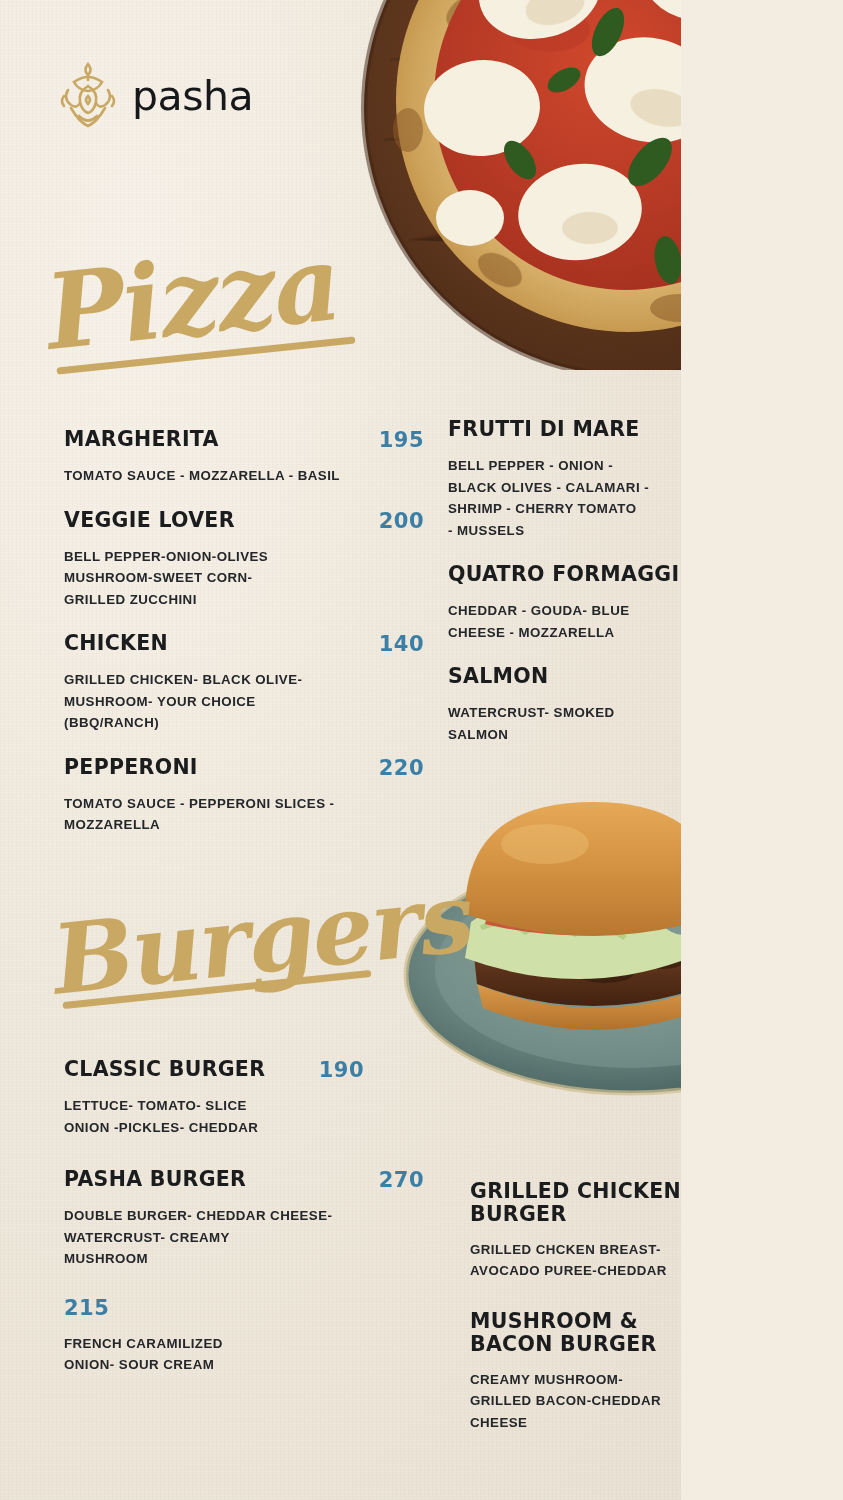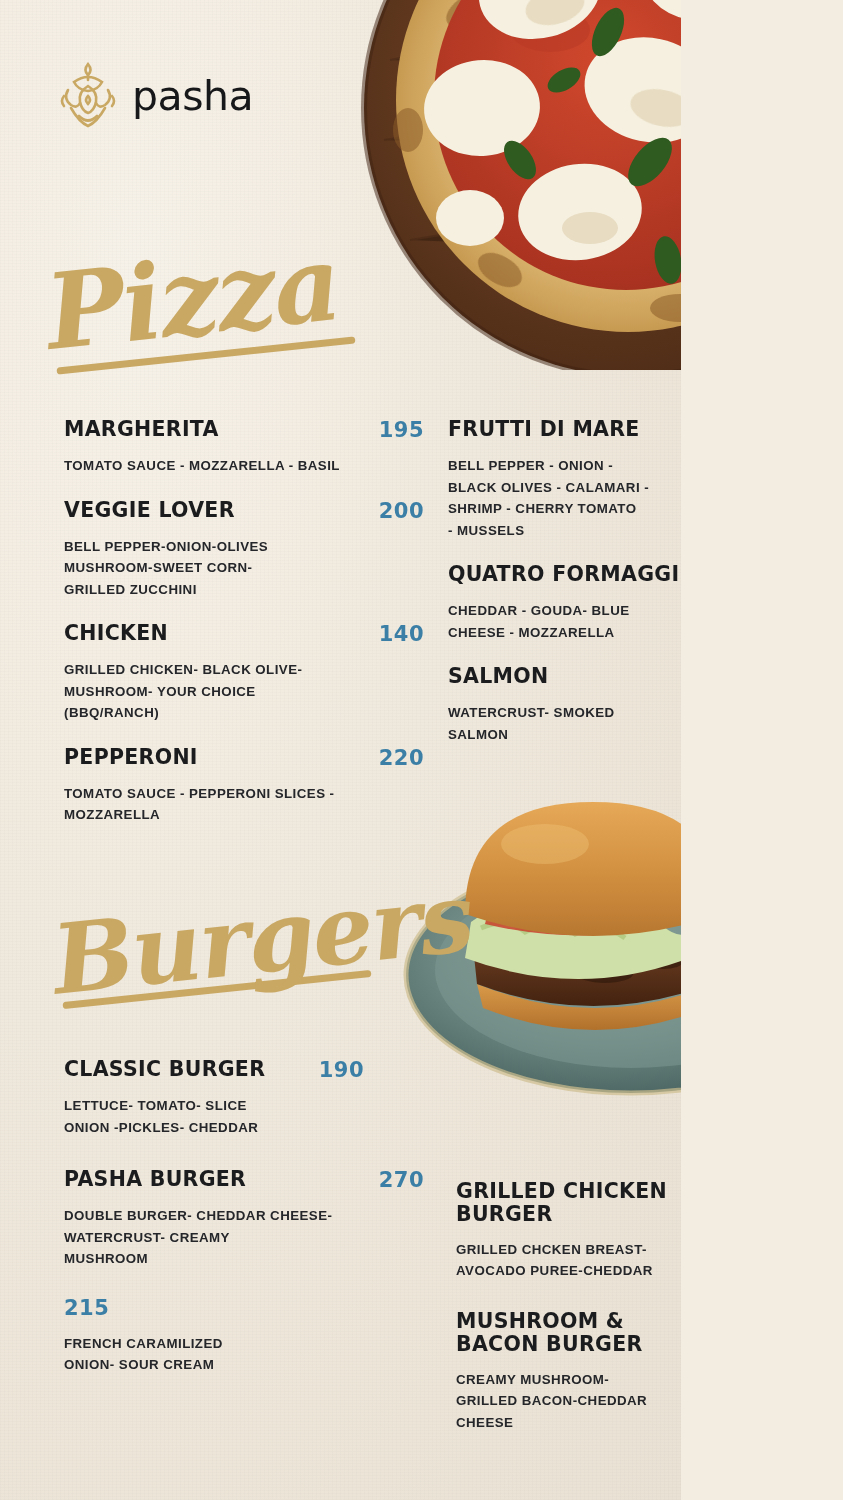--- a/index.html
+++ b/index.html
@@ -134,24 +134,24 @@
     font-size: 13.3px;
     letter-spacing: 0.45px;
     line-height: 1.62;
     color: #24262a;
     text-transform: uppercase;
     max-width: 310px;
     white-space: pre-line;
   }
 
   
-  #pizza-col-left  { left: 64px;  top: 418px;  width: 370px; }
+  #pizza-col-left  { left: 64px;  top: 428px;  width: 370px; }
   #pizza-col-right { left: 448px; top: 418px;  width: 350px; }
   #burger-col-left { left: 64px;  top: 1058px; width: 370px; }
-  #burger-col-right{ left: 456px; top: 1180px; width: 350px; }
+  #burger-col-right{ left: 470px; top: 1180px; width: 350px; }
 
   #pizza-col-left .item-head,
   #pizza-col-right .item-head,
   #burger-col-left .item-head,
   #burger-col-right .item-head { width: 100%; }
 
   #pizza-col-left .item-head { width: 360px; }
   #burger-col-left .item-head { width: 300px; }
   #burger-col-left .item.wide .item-head { width: 360px; text-align: center; }
   #pizza-col-right .item-head { width: 330px; gap: 48px; }

